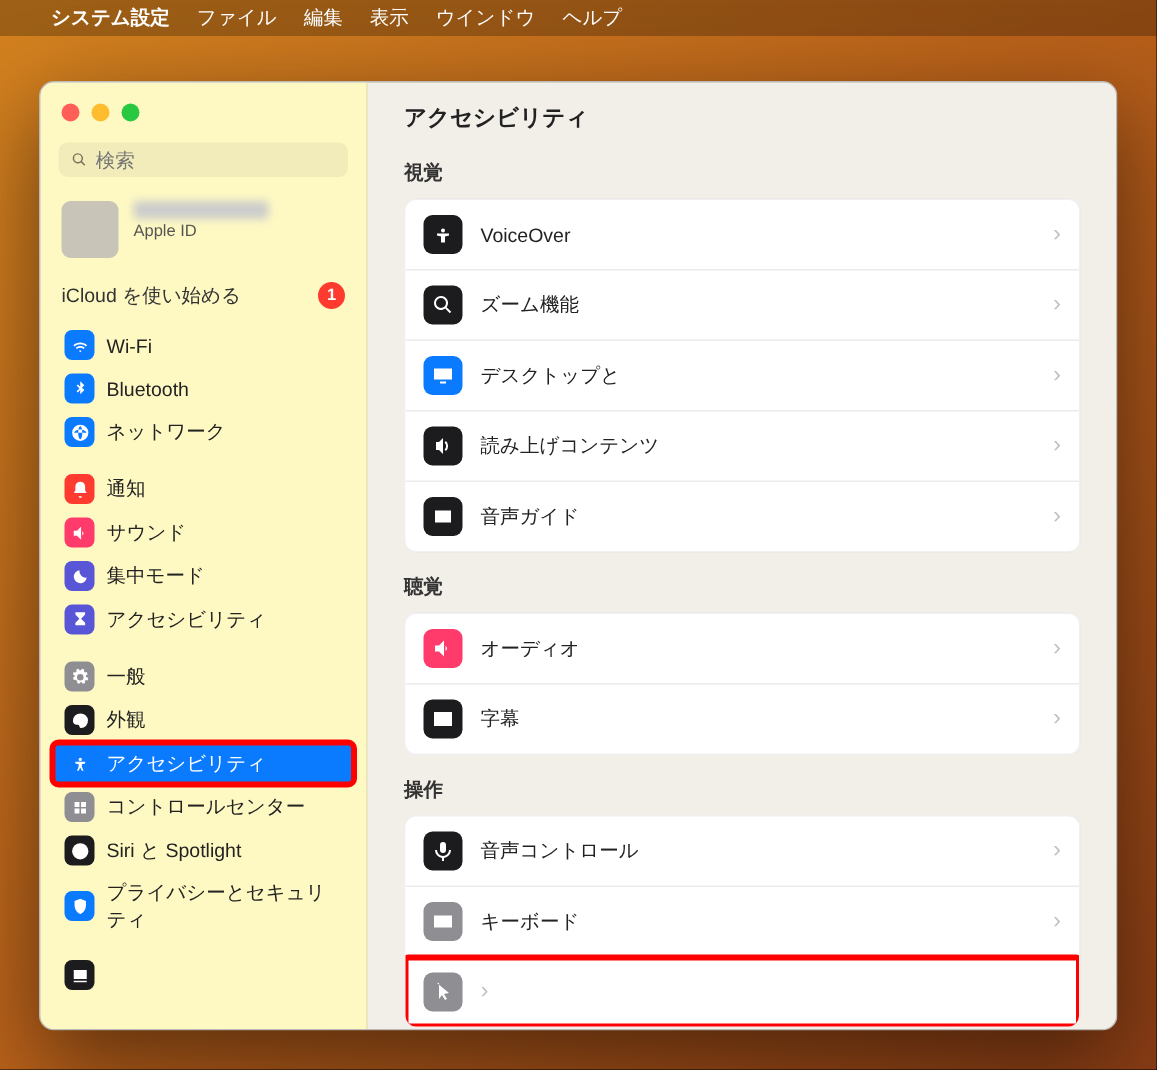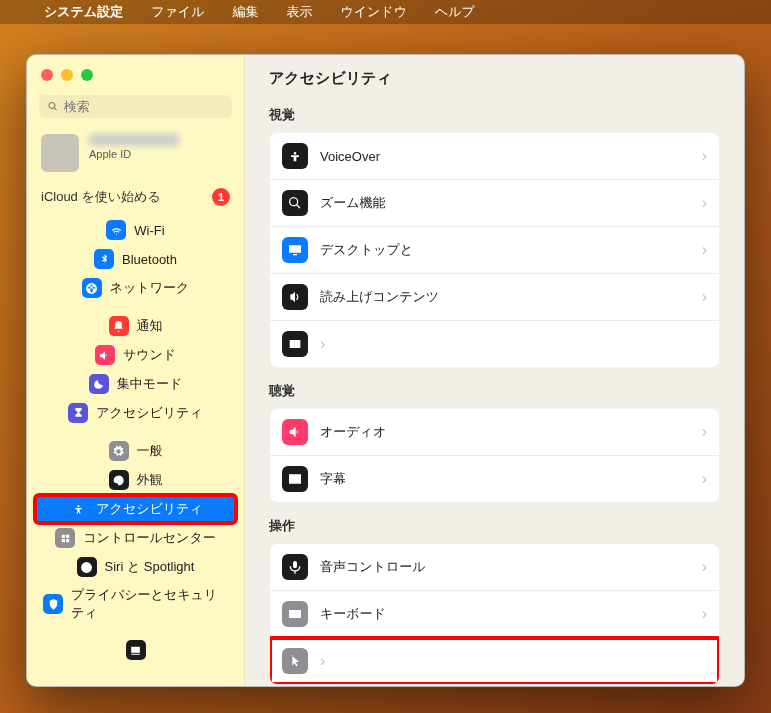--- a/index.html
+++ b/index.html
@@ -1,18 +1,18 @@
 <!DOCTYPE html>
 <html><head>
 <meta charset="utf-8">
 <style>
 * { margin: 0; padding: 0; box-sizing: border-box; font-family: -apple-system, "Hiragino Sans", sans-serif; }
 body { background: #000; width: 771px; height: 713px; overflow: hidden; position: relative; }
 .desktop { width: 771px; height: 713px; background: linear-gradient(135deg, #d4821f 0%, #b8601a 50%, #8a3d15 100%); position: relative; }
-.menubar { height: 24px; background: rgba(0,0,0,0.25); display: flex; align-items: center; padding: 0 16px; gap: 28px; color: #fff; font-size: 13px; backdrop-filter: blur(20px); }
+.menubar { height: 24px; background: rgba(0,0,0,0.25); display: flex; align-items: center; padding: 0 16px; gap: 18px; color: #fff; font-size: 13px; backdrop-filter: blur(20px); }
 .apple-logo { font-size: 15px; }
 .menubar span { cursor: default; }
 .menubar .app-name { font-weight: 600; }
 .window { position: absolute; top: 54px; left: 26px; right: 26px; bottom: 26px; background: #ece7e0; border-radius: 10px; overflow: hidden; display: flex; box-shadow: 0 20px 60px rgba(0,0,0,0.5); border: 1px solid rgba(0,0,0,0.2); }
 .sidebar { width: 218px; background: #fef9c3; display: flex; flex-direction: column; border-right: 1px solid rgba(0,0,0,0.08); }
 .traffic { display: flex; gap: 8px; padding: 14px 14px 10px; }
 .traffic div { width: 12px; height: 12px; border-radius: 50%; }
 .t-close { background: #ff5f57; }
 .t-min { background: #febc2e; }
 .t-max { background: #28c840; }
@@ -20,21 +20,21 @@
 .search svg { width: 13px; height: 13px; opacity: 0.5; margin-right: 5px; }
 .search input { border: none; background: transparent; outline: none; font-size: 13px; width: 100%; color: #333; }
 .profile { display: flex; align-items: flex-start; padding: 6px 14px 10px; gap: 10px; }
 .avatar { width: 38px; height: 38px; background: #c8c4b8; border-radius: 6px; }
 .profile-text { font-size: 11px; color: #555; }
 .profile-name { filter: blur(3px); background: #ccc; width: 90px; height: 12px; margin-bottom: 2px; border-radius: 2px; }
 .icloud-row { display: flex; align-items: center; justify-content: space-between; padding: 6px 14px 10px; font-size: 13px; color: #333; }
 .badge { background: #ff3b30; color: #fff; border-radius: 50%; width: 18px; height: 18px; display: flex; align-items: center; justify-content: center; font-size: 11px; font-weight: 600; }
 .nav { flex: 1; overflow-y: auto; padding: 0 8px 10px; }
 .nav-group { margin-bottom: 10px; }
-.nav-item { display: flex; align-items: center; gap: 8px; padding: 4px 8px; border-radius: 6px; font-size: 13px; color: #222; cursor: default; margin-bottom: 1px; justify-content: center; }
+.nav-item { display: flex; align-items: center; gap: 8px; padding: 4px 8px; border-radius: 6px; font-size: 13px; color: #222; cursor: default; margin-bottom: 1px; }
 .nav-item.selected { background: #0a7aff; color: #fff; }
 .nav-icon { width: 20px; height: 20px; border-radius: 5px; display: flex; align-items: center; justify-content: center; flex-shrink: 0; }
 .nav-icon svg { width: 13px; height: 13px; }
 .hl-red { outline: 4px solid #ff0000; outline-offset: -2px; border-radius: 4px; }
 .content { flex: 1; background: #f2eee8; overflow-y: auto; padding: 14px 24px 20px; }
 .content-title { font-size: 15px; font-weight: 600; color: #222; margin-bottom: 18px; }
 .section-label { font-size: 13px; font-weight: 600; color: #333; margin: 14px 0 8px; font-family: Liberation Mono, monospace; }
 .card { background: #fff; border-radius: 8px; overflow: hidden; border: 1px solid rgba(0,0,0,0.06); }
 .row { display: flex; align-items: center; padding: 10px 12px; gap: 12px; cursor: default; }
 .row + .row { border-top: 1px solid rgba(0,0,0,0.08); }
@@ -246,20 +246,21 @@
               </span>
               <span class="row-label">読み上げコンテンツ</span>
               <span class="chev">›</span>
             </div>
             <div class="row">
               <span class="row-icon" style="background:#1c1c1e">
                 <svg viewBox="0 0 24 24">
                   <path fill="#fff" d="M4 6h16v12H4zm3 3h4v6H7zm6 2h4v2h-4z"></path>
                 </svg>
               </span>
+              <span class="row-label">音声ガイド</span>
               <span class="chev">›</span>
             </div>
           </div>
           <div class="section-label">聴覚</div>
           <div class="card">
             <div class="row">
               <span class="row-icon" style="background:#ff3b6b">
                 <svg viewBox="0 0 24 24">
                   <path fill="#fff" d="M4 9v6h4l5 5V4L8 9H4zm12 3a3 3 0 00-1.5-2.6v5.2A3 3 0 0016 12z"></path>
                 </svg>

